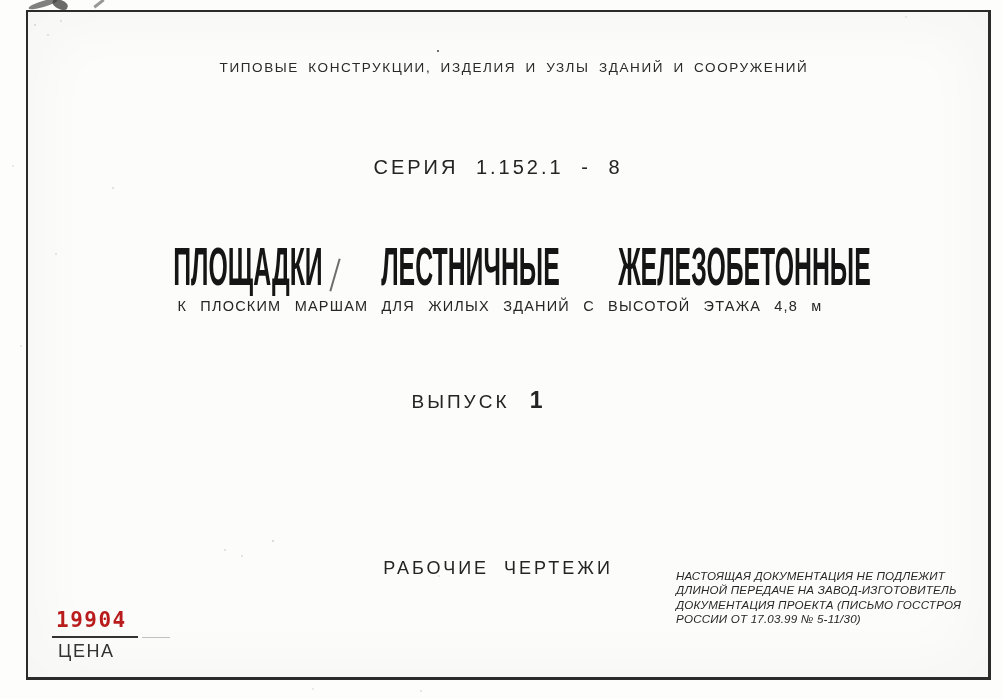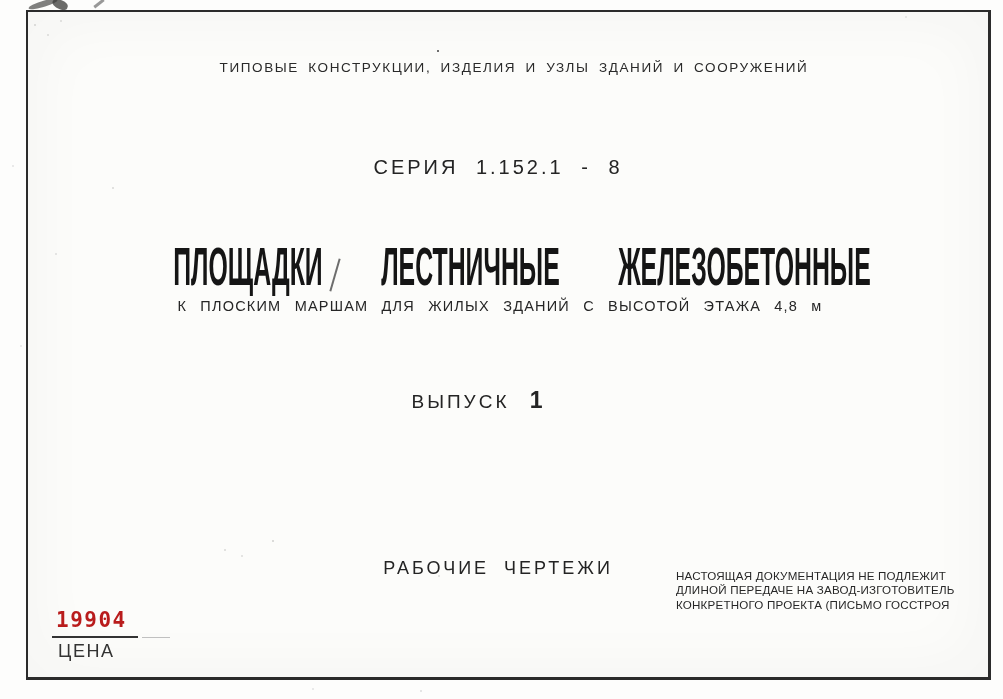--- a/index.html
+++ b/index.html
@@ -113,21 +113,21 @@
   .note-block {
     position: absolute;
     left: 676px;
     top: 569px;
     width: 280px;
     font-size: 11.6px;
     line-height: 14.3px;
     letter-spacing: 0.2px;
     color: #272727;
   }
-  .note-line { display: block; white-space: nowrap; }
+  .note-line { display: block; white-space: nowrap; font-style: italic; }
 
   .price-value {
     left: 56px;
     top: 610px;
     font-family: "DejaVu Sans Mono", monospace;
     font-weight: 700;
     font-size: 21px;
     letter-spacing: 1.5px;
     color: #b91c1c;
   }
@@ -245,21 +245,22 @@
     <span class="issue-number">1</span>
   </div>
 
 
 
   <div class="txt centered doc-type-line">РАБОЧИЕ ЧЕРТЕЖИ</div>
 
   <div class="note-block">
     <span class="note-line">НАСТОЯЩАЯ ДОКУМЕНТАЦИЯ НЕ ПОДЛЕЖИТ</span>
     <span class="note-line">ДЛИНОЙ ПЕРЕДАЧЕ НА ЗАВОД-ИЗГОТОВИТЕЛЬ</span>
-    <span class="note-line">КОНКРЕТНОГО ПРОЕКТА (ПИСЬМО ГОССТРОЯ</span>
+    <span class="note-line">ДОКУМЕНТАЦИЯ ПРОЕКТА (ПИСЬМО ГОССТРОЯ</span>
+    <span class="note-line">РОССИИ ОТ 17.03.99 № 5-11/30)</span>
   </div>
 
   <div class="txt price-value">19904</div>
   <div class="price-rule"></div>
   <div class="price-rule-faint"></div>
   <div class="txt price-label">ЦЕНА</div>
 
 </div>
 
 </body></html>

